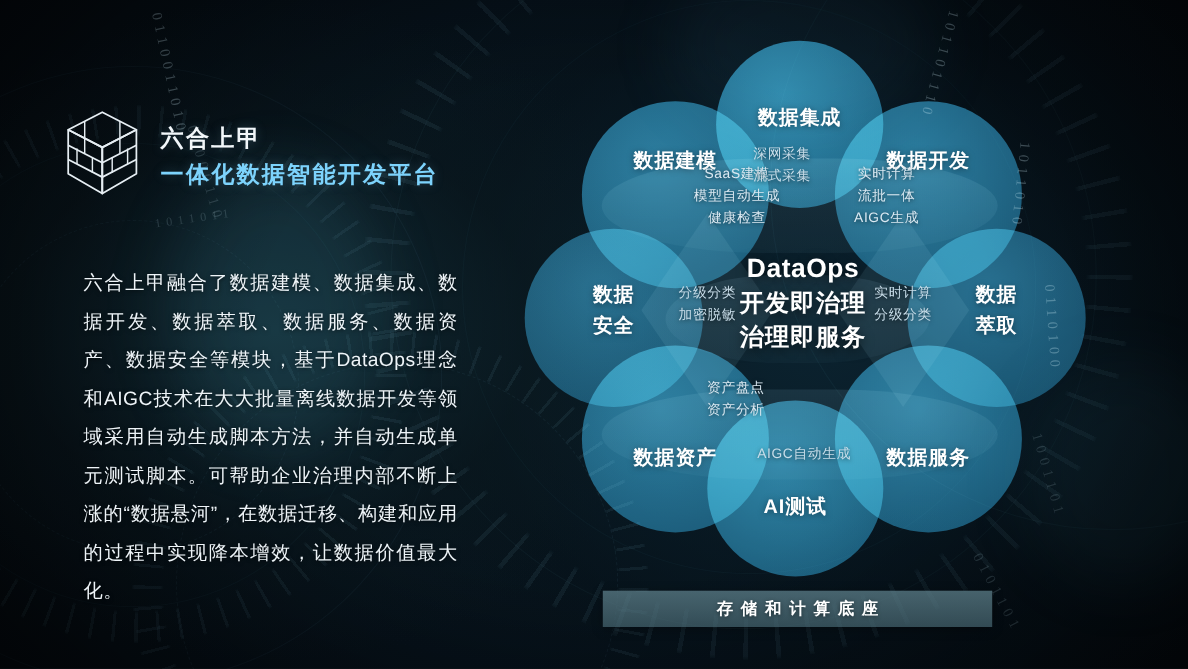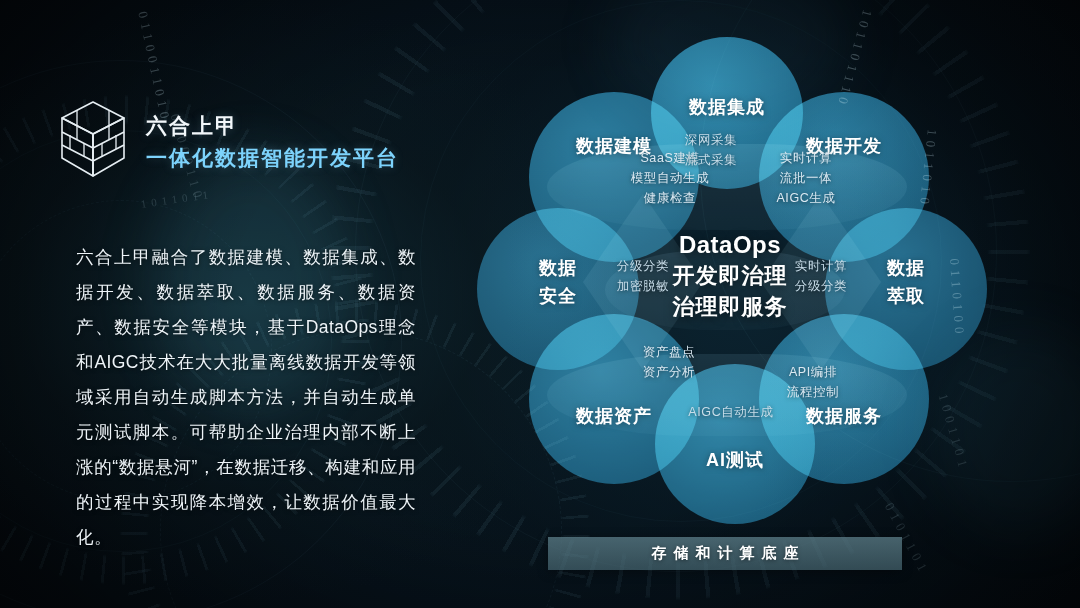--- a/index.html
+++ b/index.html
@@ -234,21 +234,21 @@
     <div class="node" style="left:74px;top:296px;width:170px;height:170px;
                 background:radial-gradient(circle at 42% 34%, rgba(42,124,160,0.9), rgba(20,80,110,0.86));">
       <div class="lbl" style="top:90px;">数据资产</div>
     </div>
 
     <div class="node" style="left:304px;top:296px;width:170px;height:170px;
                 background:radial-gradient(circle at 45% 34%, rgba(42,124,160,0.9), rgba(20,80,110,0.86));">
       <div class="lbl" style="top:90px;">数据服务</div>
     </div>
 
-    <div class="node" style="left:200px;top:346px;width:160px;height:160px;
+    <div class="node" style="left:188px;top:346px;width:160px;height:160px;
                 background:radial-gradient(circle at 42% 34%, rgba(45,132,168,0.9), rgba(20,82,112,0.86));">
       <div class="lbl" style="top:84px;">AI测试</div>
     </div>
 
     <div class="lens" style="left:92px;top:126px;width:360px;height:86px;
                 background:linear-gradient(180deg, rgba(150,210,235,0.12), rgba(120,190,220,0.05));
                 border-radius:50% / 60%;"></div>
     <div class="lens" style="left:150px;top:232px;width:240px;height:80px;
                 background:linear-gradient(180deg, rgba(150,210,235,0.10), rgba(120,190,220,0.04));
                 border-radius:48% / 55%;"></div>
@@ -287,24 +287,20 @@
     <div class="sub" style="left:306px;top:238px;width:120px;color:#c8dde9;">
       <div>实时计算</div>
       <div>分级分类</div>
     </div>
 
     <div class="sub" style="left:144px;top:324px;width:140px;">
       <div>资产盘点</div>
       <div>资产分析</div>
     </div>
 
-    <div class="sub" style="left:288px;top:344px;width:140px;">
-      <div>API编排</div>
-      <div>流程控制</div>
-    </div>
 
     <div class="sub" style="left:208px;top:384px;width:136px;color:#c8dde9;">
       <div>AIGC自动生成</div>
     </div>
 
     <div class="core" style="left:190px;top:212px;width:170px;">
       <div class="en">DataOps</div>
       <div class="cn">开发即治理</div>
       <div class="cn">治理即服务</div>
     </div>

